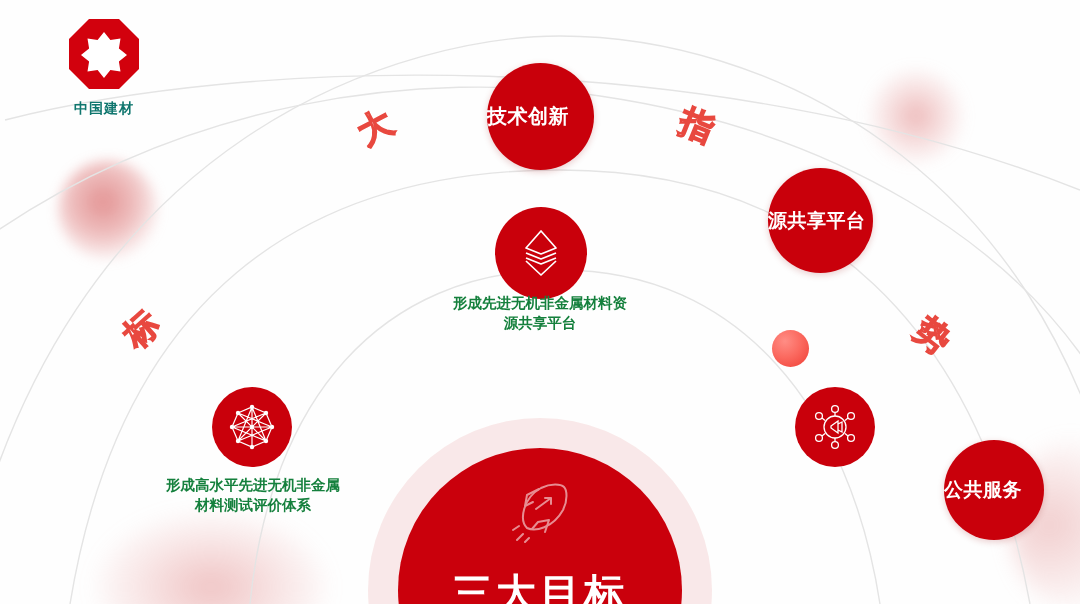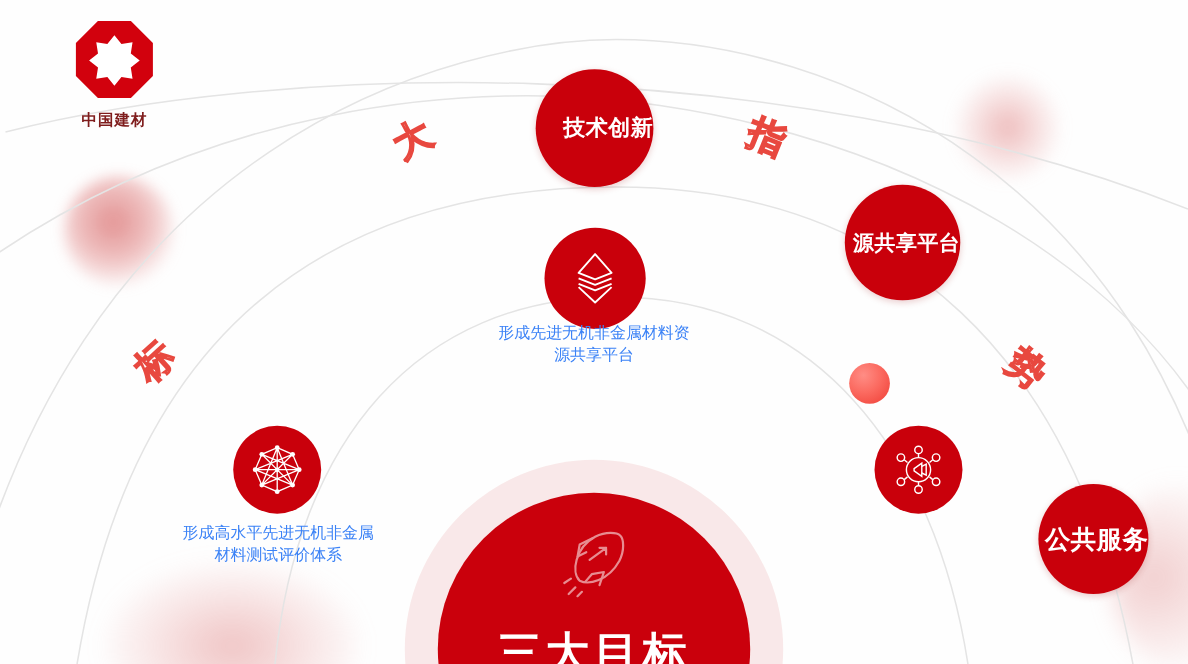--- a/index.html
+++ b/index.html
@@ -44,40 +44,40 @@
     -webkit-text-stroke:1.4px #e8483f;
     font-family:"DejaVu Sans","Liberation Sans",sans-serif;
     line-height:1;
     user-select:none;
   }
 
   
   .bubble{
     position:absolute;border-radius:50%;
     background:#c9000b;
-    display:flex;align-items:center;justify-content:flex-end;
+    display:flex;align-items:center;justify-content:flex-start;
     color:#fff;font-weight:700;
     letter-spacing:.5px;
     box-shadow:0 2px 7px rgba(150,0,10,.20);
     text-align:center;
   }
   .bubble span{display:block;}
 
   
   .iconcircle{
     position:absolute;border-radius:50%;
     background:#c9000b;
     display:flex;align-items:center;justify-content:center;
   }
   .iconcircle svg{display:block;}
 
   
   .caption{
     position:absolute;
-    color:#3b82f6;font-weight:400;font-size:14.5px;
+    color:#15803d;font-weight:700;font-size:14.5px;
     line-height:1.35;text-align:center;
     white-space:pre-line;
   }
 
   
   #hero-halo{
     position:absolute;left:368px;top:418px;width:344px;height:344px;
     border-radius:50%;
     background:rgba(201,0,11,.085);
   }
@@ -89,21 +89,21 @@
   }
   #hero-rocket{margin-top:28px;opacity:.55;}
   #hero-title{
     margin-top:12px;
     color:#fff;font-size:40px;font-weight:700;letter-spacing:4px;
   }
 
   
   #logo{position:absolute;left:52px;top:16px;width:104px;text-align:center;}
   #logo-text{
-    margin-top:4px;color:#7f1d1d;font-size:14px;font-weight:700;letter-spacing:1px;
+    margin-top:4px;color:#0f766e;font-size:14px;font-weight:700;letter-spacing:1px;
   }
 </style>
 </head>
 <body>
 
 <div id="stage">
 
   <div class="blob blob-a"></div>
   <div class="blob blob-b"></div>
   <div class="blob blob-c"></div>
@@ -136,21 +136,21 @@
   <div class="bubble" style="left:487px;top:63px;width:107px;height:107px;font-size:20px;">
     <span>技术创新</span>
   </div>
 
 
   <div class="bubble" style="left:768px;top:168px;width:105px;height:105px;font-size:19px;">
     <span>源共享平台</span>
   </div>
 
 
-  <div class="bubble" style="left:944px;top:440px;width:100px;height:100px;font-size:23px;">
+  <div class="bubble" style="left:944px;top:440px;width:100px;height:100px;font-size:19px;">
     <span>公共服务</span>
   </div>
 
   <div class="iconcircle" style="left:495px;top:207px;width:92px;height:92px;">
     <svg width="46" height="50" viewBox="0 0 46 50" fill="none" stroke="#ffffff" stroke-width="1.7" stroke-linejoin="round">
       <path d="M23 3 L38 20 L23 26 L8 20 Z"></path>
       <path d="M8 25 L23 31 L38 25"></path>
       <path d="M8 30 L23 36 L38 30"></path>
       <path d="M8 33 L23 47 L38 33"></path>
     </svg>

